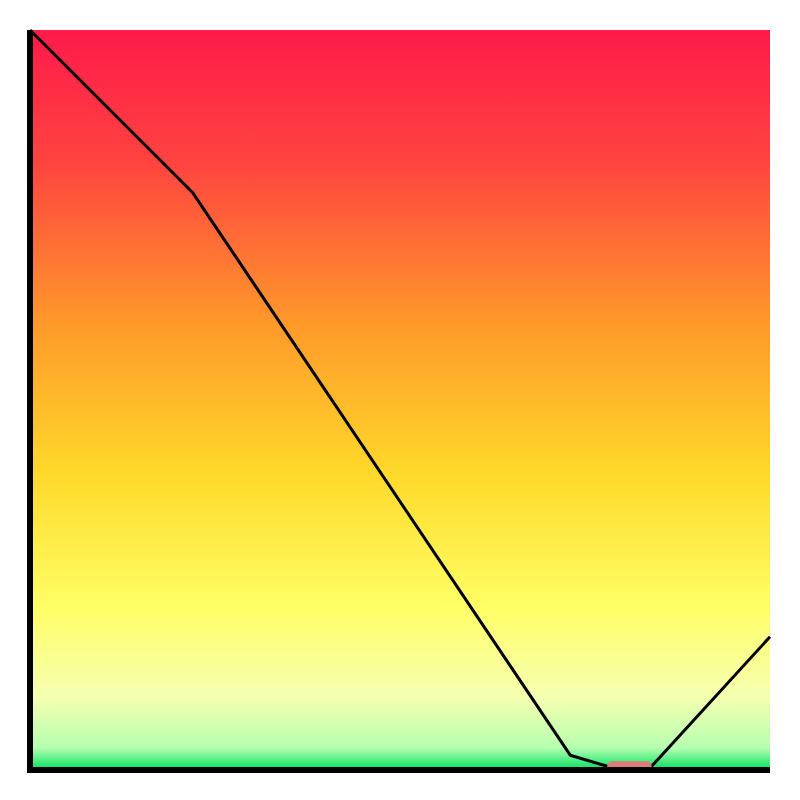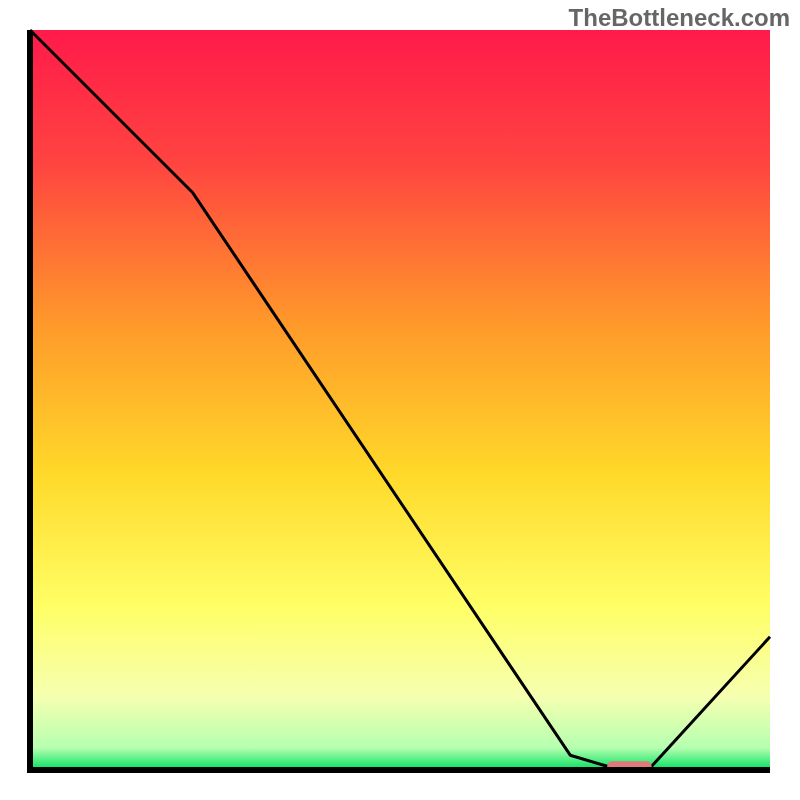--- a/index.html
+++ b/index.html
@@ -28,21 +28,20 @@
   svg.plot {
     position: absolute;
     left: 0;
     top: 0;
   }
 </style>
 </head>
 <body>
 
 <div class="container">
-  <div class="watermark">TheBottleneck.com</div>
   <svg class="plot" width="800" height="800">
     <defs>
       <linearGradient id="bg-grad" x1="0" y1="0" x2="0" y2="1">
           <stop offset="0%" stop-color="#ff1a4a"></stop>
           <stop offset="18%" stop-color="#ff4440"></stop>
           <stop offset="40%" stop-color="#ff9a2a"></stop>
           <stop offset="60%" stop-color="#ffd92a"></stop>
           <stop offset="78%" stop-color="#ffff66"></stop>
           <stop offset="90%" stop-color="#f6ffb0"></stop>
           <stop offset="97%" stop-color="#b6ffb0"></stop>

